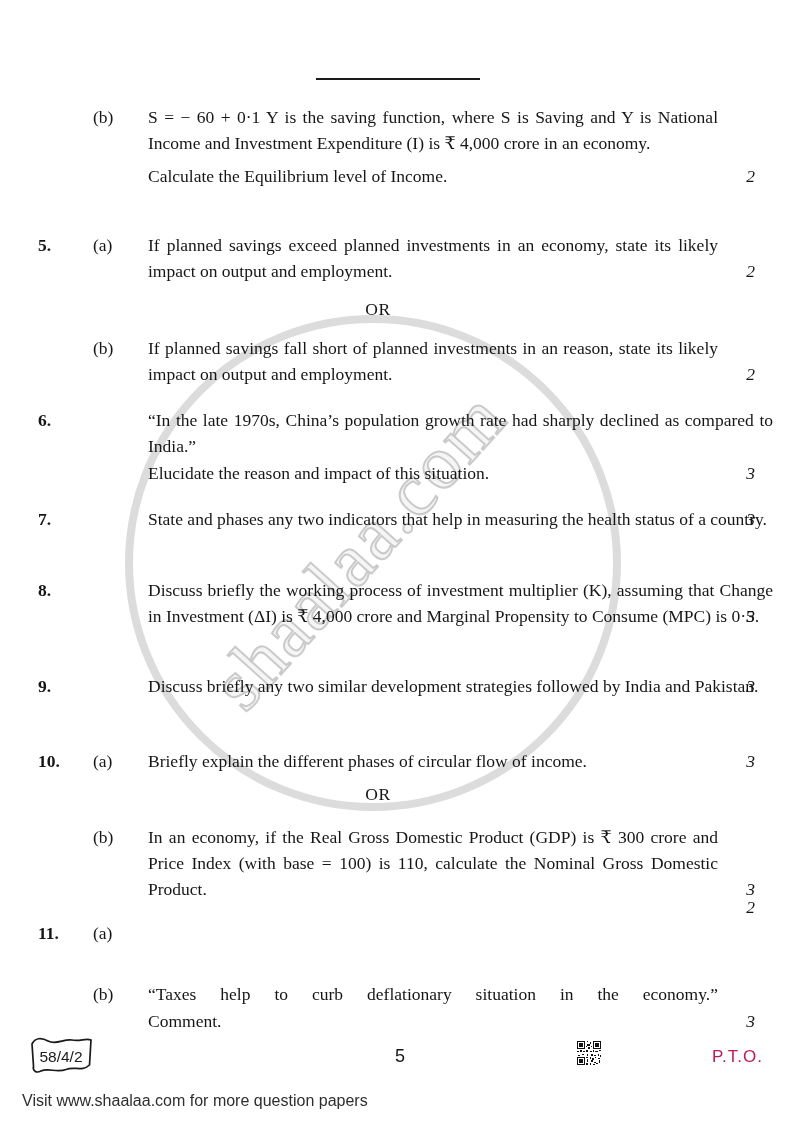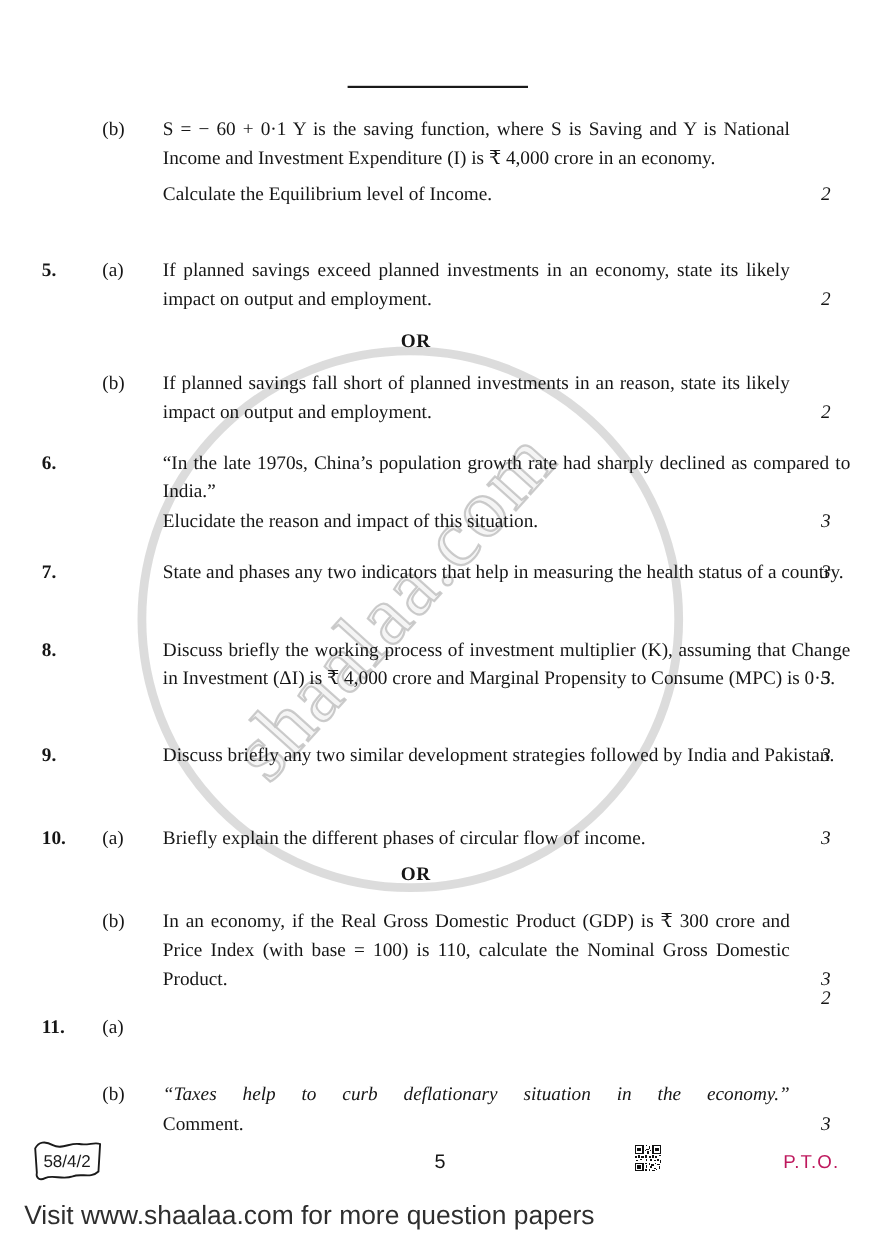--- a/index.html
+++ b/index.html
@@ -67,34 +67,34 @@
     margin-left: 110px;
     width: 570px;
     text-align: justify;
   }
   .qtext.plain {
     width: 625px;
   }
   .qtext p { margin: 0; }
   .qtext p + p { margin-top: 7px; }
   .qtext p.tight { margin-top: 1px; }
-  .qtext p.stretch { text-align-last: justify; font-style: italic; }
+  .qtext p.stretch { text-align-last: justify; }
   .marks {
     position: absolute;
     right: 0; bottom: 0;
     font-style: italic;
     font-size: 17.5px;
   }
 
   .or-sep {
     position: absolute;
     left: 38px;
     width: 680px;
     text-align: center;
-    font-weight: bold;
+    font-weight: normal;
     font-size: 17.5px;
     letter-spacing: 0.5px;
   }
 
   
   .flag { position: absolute; left: 24px; top: 1035px; }
   .flag .flag-code {
     position: absolute; left: 0; top: 0; width: 74px; height: 42px;
     display: flex; align-items: center; justify-content: center;
     font-family: "Liberation Sans", "DejaVu Sans", sans-serif;
@@ -114,21 +114,21 @@
     right: 37px; top: 1047px;
     font-family: "Liberation Sans", "DejaVu Sans", sans-serif;
     font-size: 17px;
     letter-spacing: 1px;
     color: #be185d;
   }
   .visit-link {
     position: absolute;
     left: 22px; top: 1092px;
     font-family: "Liberation Sans", "DejaVu Sans", sans-serif;
-    font-size: 24px;
+    font-size: 16px;
     color: #2e2e2e;
   }
 </style>
 </head>
 <body>
 
 <div class="page">
 
   <div class="top-rule"></div>
 

